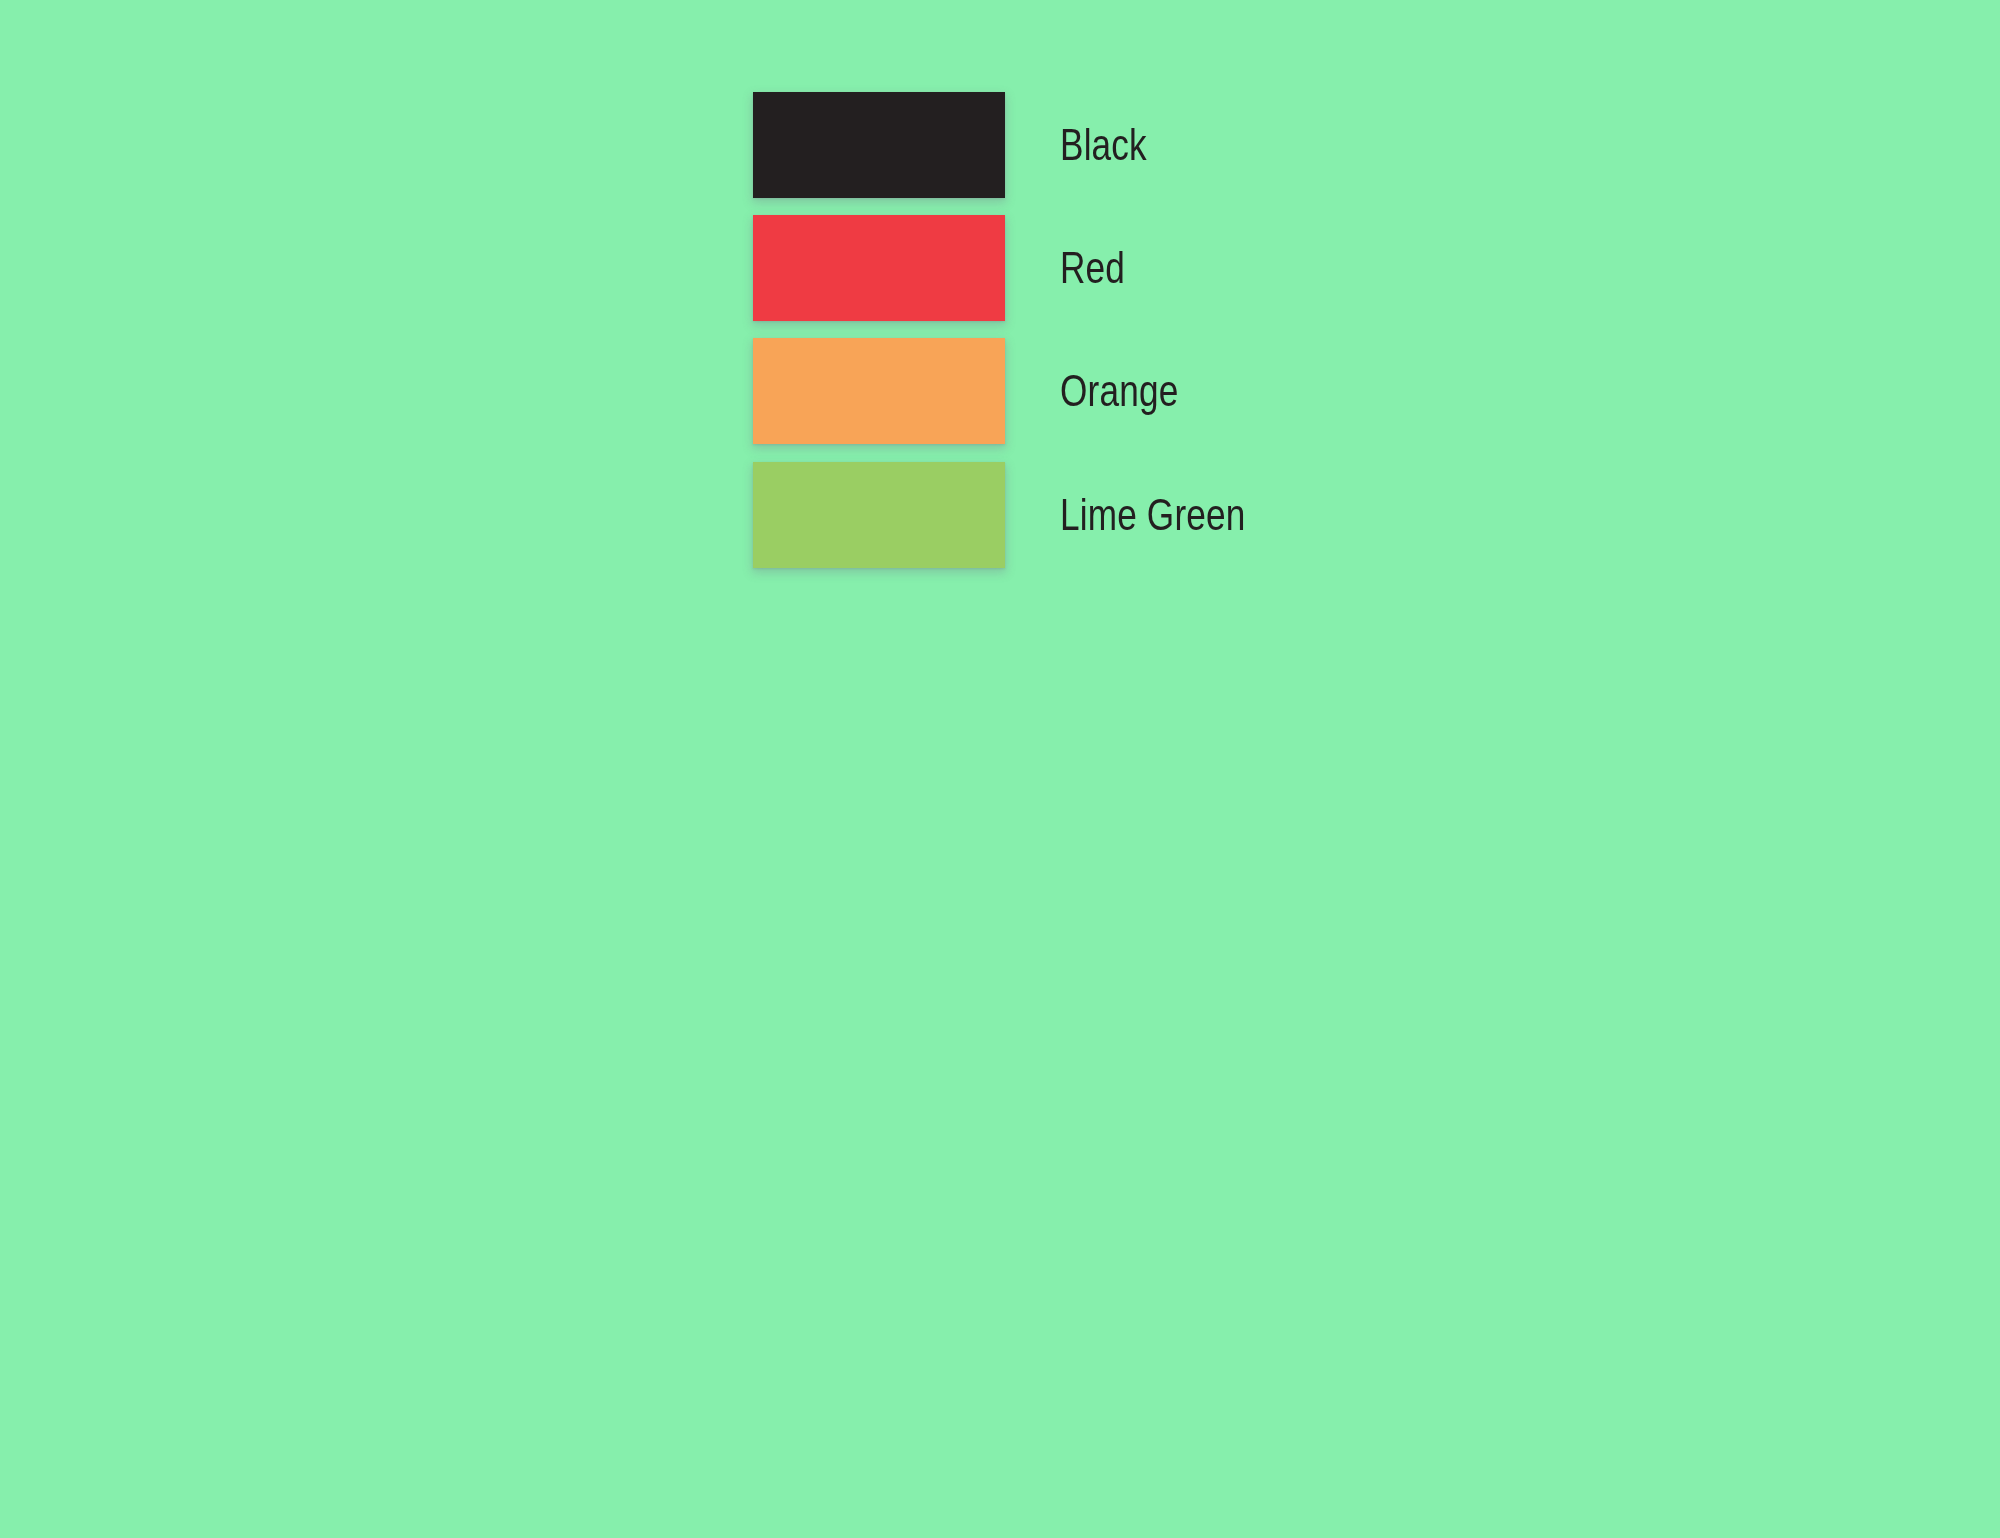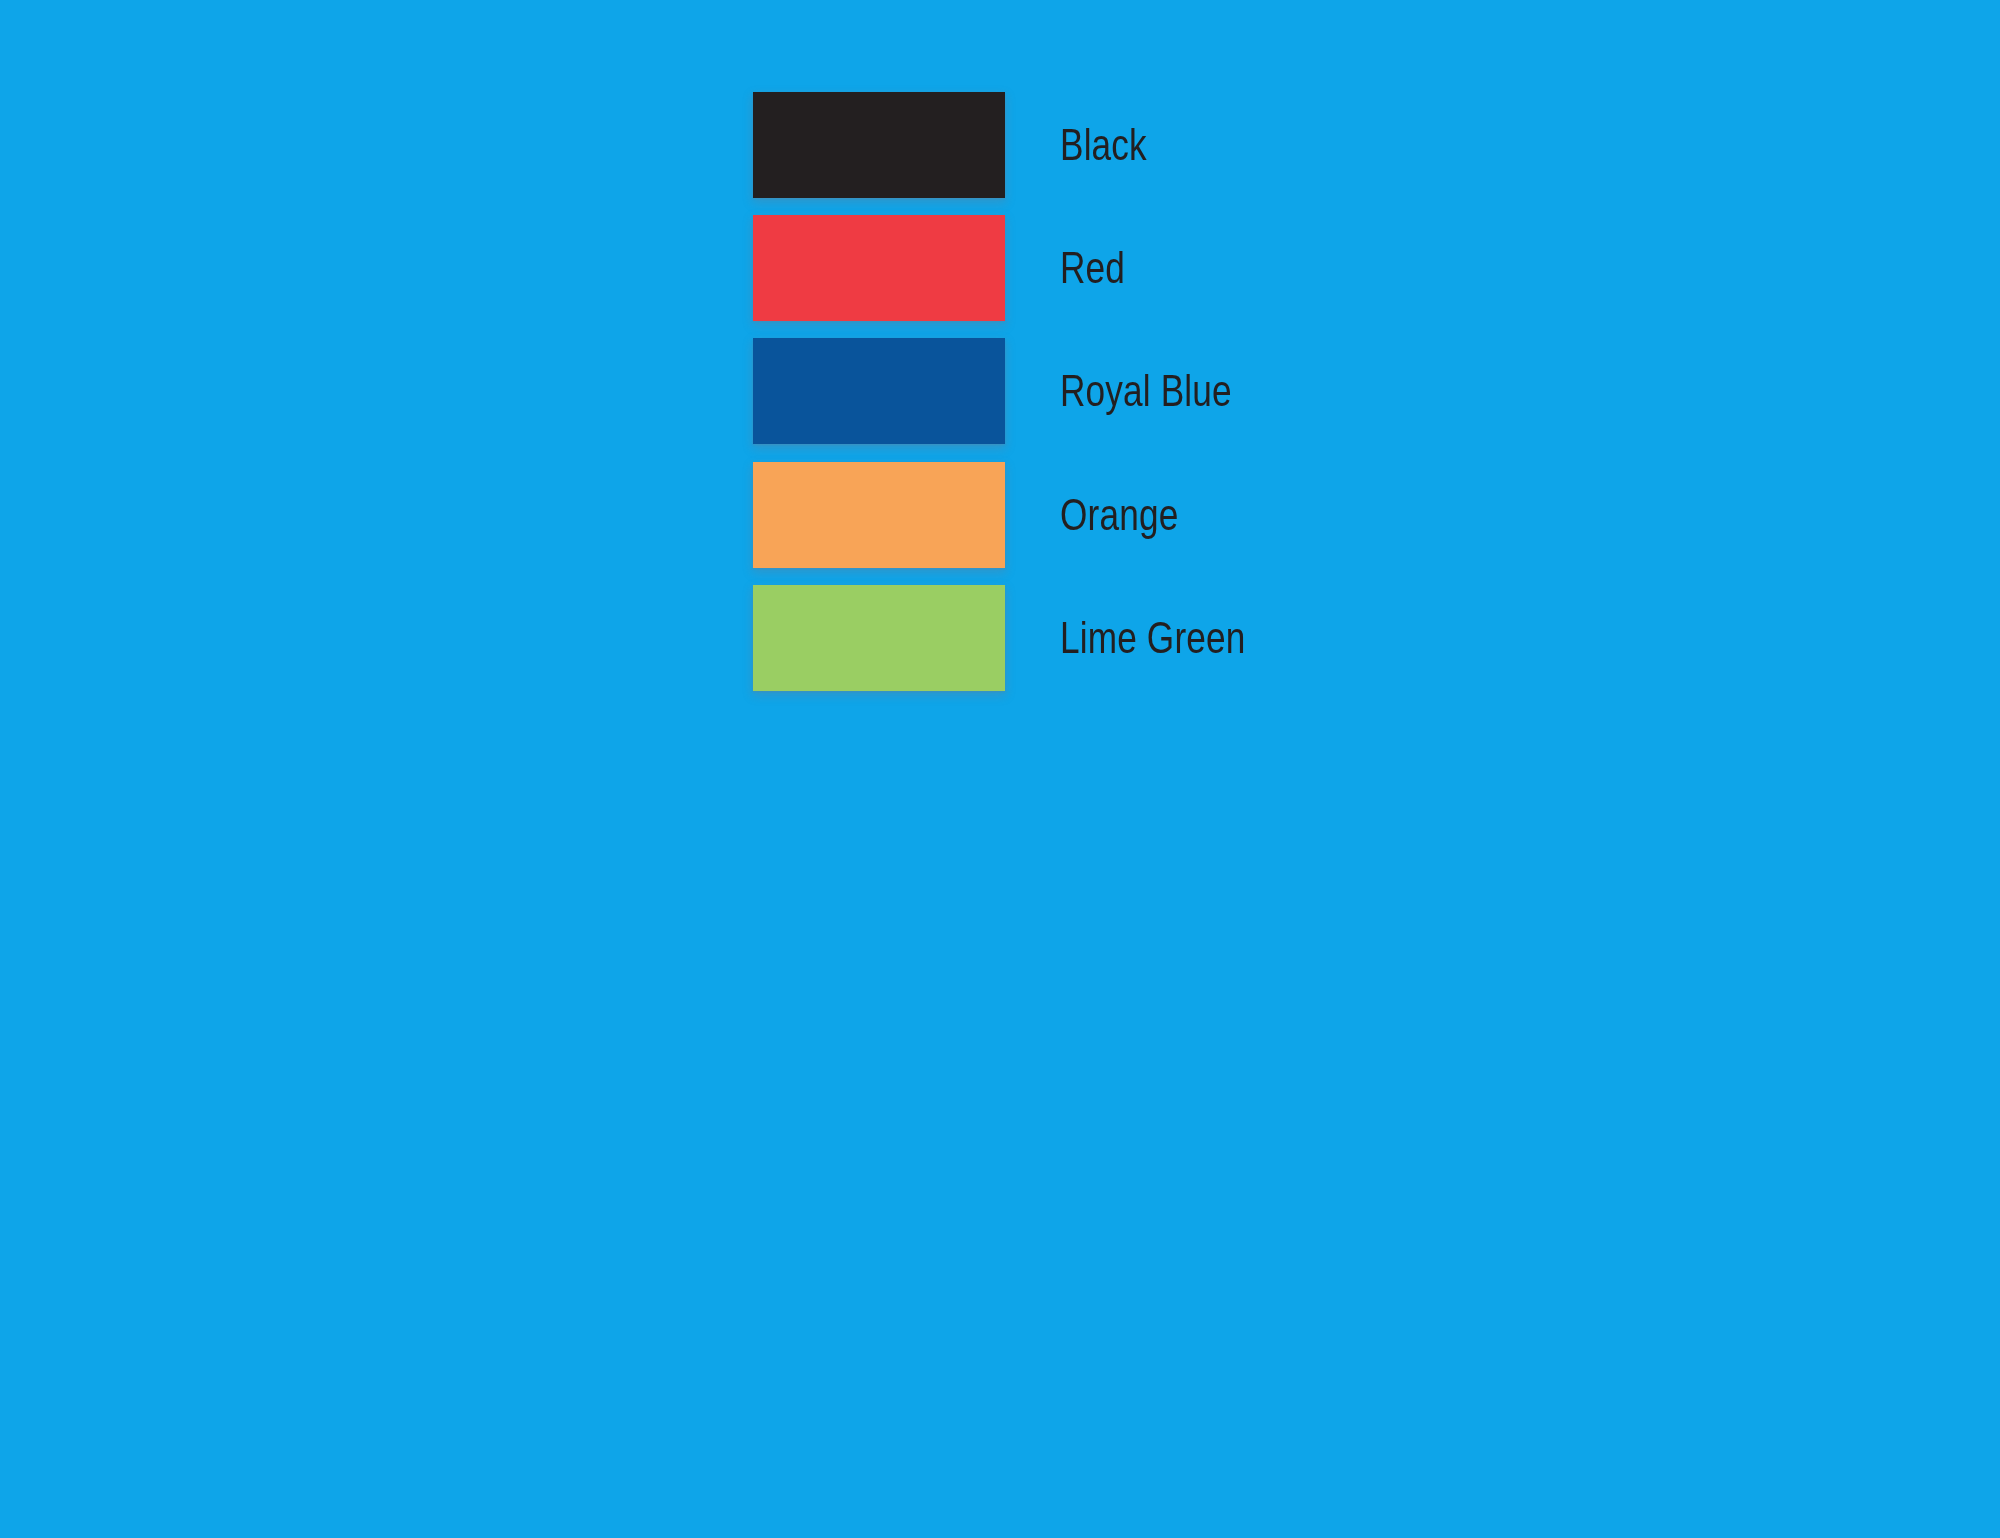--- a/index.html
+++ b/index.html
@@ -15,21 +15,21 @@
     overflow: hidden;
     position: relative;
   }
 
   #swatch-chart {
     position: absolute;
     left: 0;
     top: 0;
     width: 2000px;
     height: 1538px;
-    background: #0ea5e9;
+    background: #86efac;
   }
 
   .swatch-list {
     position: absolute;
     left: 753px;
     top: 92px;
     width: 900px;
   }
 
   .swatch-row {
@@ -92,26 +92,20 @@
         <div class="swatch-label">Black</div>
       </div>
       <div class="swatch-row">
         <div class="swatch-chip-wrap">
           <div class="swatch-chip" style="background-color: rgb(239, 59, 67);"></div>
         </div>
         <div class="swatch-label">Red</div>
       </div>
       <div class="swatch-row">
         <div class="swatch-chip-wrap">
-          <div class="swatch-chip" style="background-color: rgb(9, 84, 155);"></div>
-        </div>
-        <div class="swatch-label">Royal Blue</div>
-      </div>
-      <div class="swatch-row">
-        <div class="swatch-chip-wrap">
           <div class="swatch-chip" style="background-color: rgb(248, 164, 87);"></div>
         </div>
         <div class="swatch-label">Orange</div>
       </div>
       <div class="swatch-row">
         <div class="swatch-chip-wrap">
           <div class="swatch-chip" style="background-color: rgb(154, 206, 99);"></div>
         </div>
         <div class="swatch-label">Lime Green</div>
       </div>

